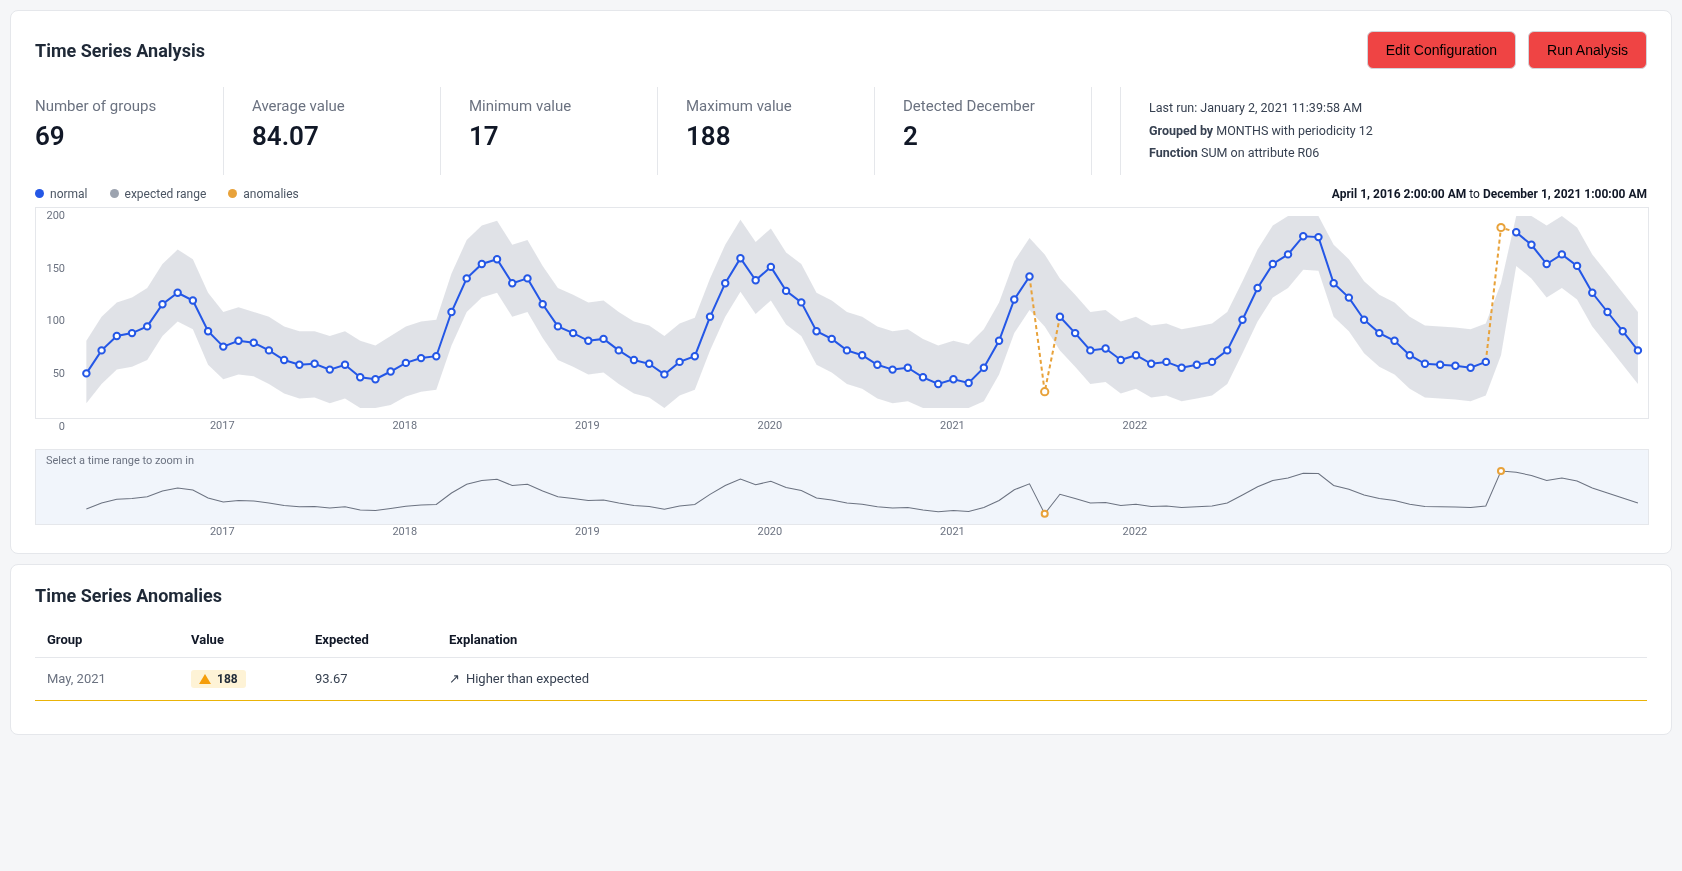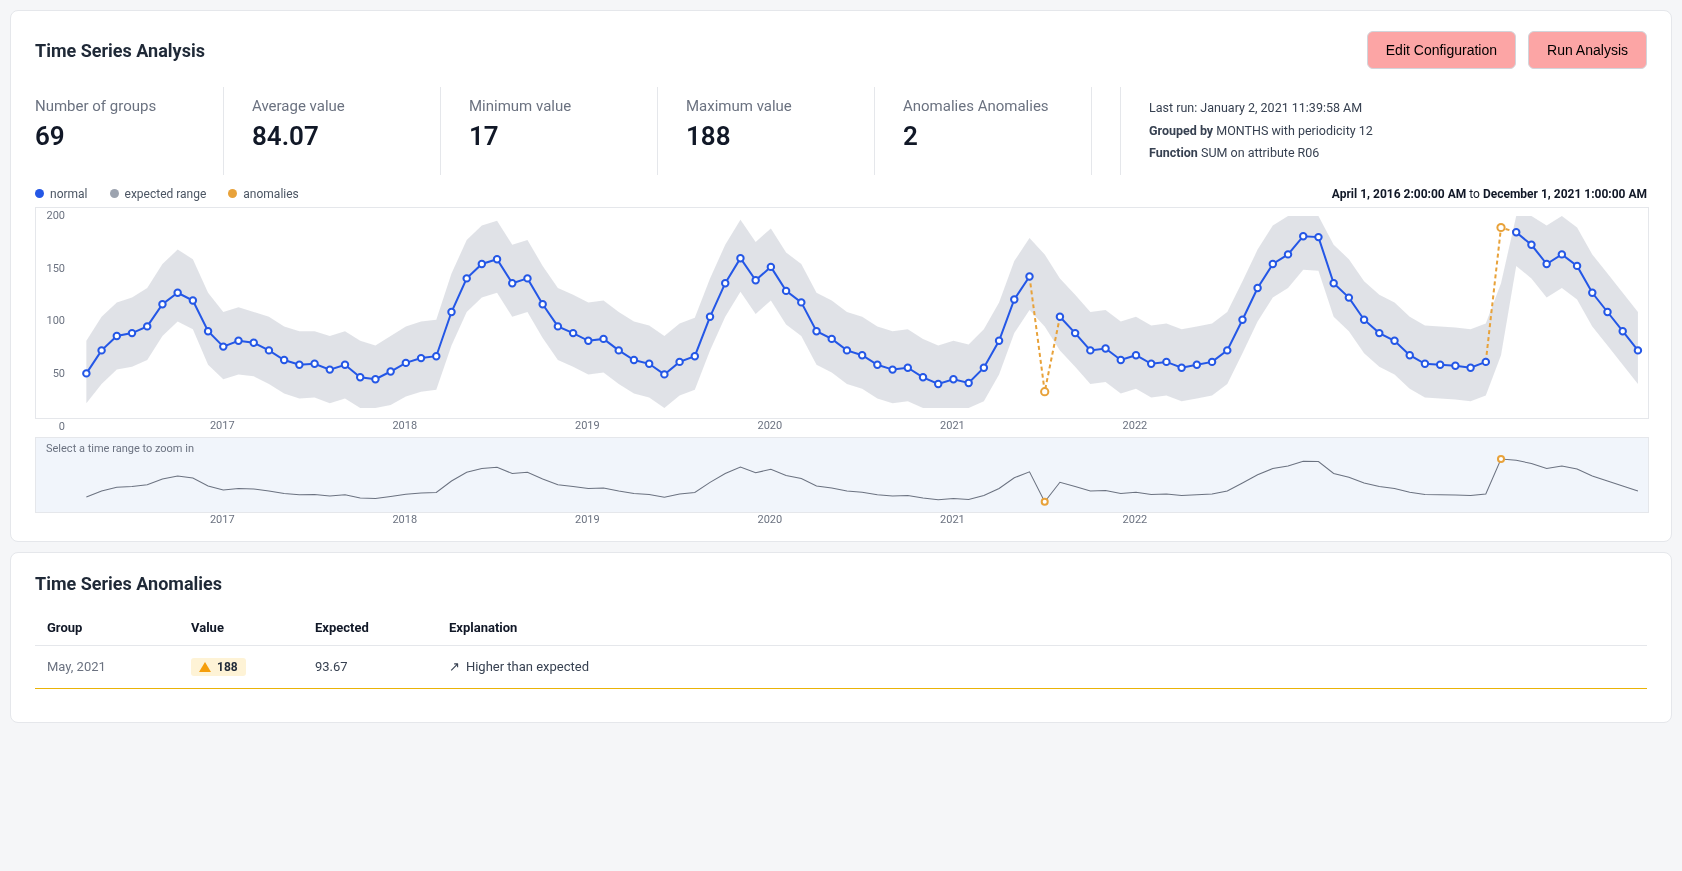--- a/index.html
+++ b/index.html
@@ -2,21 +2,21 @@
 <html><head>
 <meta charset="utf-8">
 <style>
   html, body { margin:0; padding:0; background:#f5f6f8; font-family:-apple-system,BlinkMacSystemFont,"Segoe UI",Roboto,Helvetica,Arial,sans-serif; color:#1f2937;}
   .page { width:1682px; margin:0 auto; }
   .card { background:#fff; border:1px solid #e5e7eb; border-radius:8px; margin:10px; padding:0; }
   .card-inner { padding:20px 24px 10px 24px; }
   .header-row { display:flex; align-items:center; justify-content:space-between; }
   .title { font-size:18px; font-weight:700; }
   .btn-row { display:flex; gap:12px; }
-  .btn { border:1px solid #d1d5db; background:#fca5a5; border-radius:6px; padding:10px 18px; font-size:14px; cursor:pointer; }
+  .btn { border:1px solid #d1d5db; background:#ef4444; border-radius:6px; padding:10px 18px; font-size:14px; cursor:pointer; }
 
   .stats-row { display:flex; margin-top:18px; }
   .stat { flex:0 0 auto; padding:10px 28px 10px 0; margin-right:28px; border-right:1px solid #e5e7eb; min-width:160px; }
   .stat:last-child { border-right:none; margin-right:0; flex:1; }
   .stat-label { font-size:15px; color:#6b7280; margin-bottom:6px; }
   .stat-value { font-size:26px; font-weight:600; color:#111827; }
 
   .meta-block { font-size:12.5px; color:#374151; line-height:1.8; padding:10px 0 10px 28px; border-left:1px solid #e5e7eb; flex:1; }
   .meta-line b { font-weight:700; }
 
@@ -25,21 +25,21 @@
   .legend-item { display:flex; align-items:center; gap:6px; }
   .dot { width:9px; height:9px; border-radius:50%; display:inline-block; }
   .range-text { font-size:12px; color:#111827; }
   .range-text b { font-weight:700; }
 
   .chart-wrap { margin-top:6px; }
   .main-chart { width:100%; height:210px; border:1px solid #e5e7eb; border-top:1px solid #e5e7eb; background:#fff; display:block; }
   .xaxis-labels, .mini-xaxis { position:relative; height:18px; font-size:11px; color:#6b7280; }
   .xaxis-labels span, .mini-xaxis span { position:absolute; transform:translateX(-50%); }
 
-  .mini-wrap { margin-top:0; }
+  .mini-wrap { margin-top:12px; }
   .mini-chart { width:100%; height:74px; background:#f1f5fb; border:1px solid #e5e7eb; position:relative; }
   .mini-hint { position:absolute; top:4px; left:10px; font-size:11px; color:#6b7280; }
   .mini-svg { width:100%; height:100%; display:block; }
 
   .anom-card .title2 { font-size:18px; font-weight:700; padding:20px 24px 6px 24px; }
   table.anom { width:calc(100% - 48px); margin:10px 24px 33px 24px; border-collapse:collapse; font-size:13px; }
   table.anom th { text-align:left; font-weight:700; color:#111827; padding:10px 12px; border-bottom:1px solid #e5e7eb;}
   table.anom td { padding:12px 12px; border-bottom:1px solid #eab308; color:#374151;}
   table.anom td.group { color:#6b7280; }
   .badge { display:inline-flex; align-items:center; gap:6px; background:#fef3d6; color:#1f2937; border-radius:3px; padding:2px 8px; font-weight:700; font-size:12px;}
@@ -76,21 +76,21 @@
       </div>
       <div class="stat">
         <div class="stat-label">Minimum value</div>
         <div class="stat-value">17</div>
       </div>
       <div class="stat">
         <div class="stat-label">Maximum value</div>
         <div class="stat-value">188</div>
       </div>
       <div class="stat">
-        <div class="stat-label">Anomalies Anomalies</div>
+        <div class="stat-label">Detected December</div>
         <div class="stat-value">2</div>
       </div>
       <div class="meta-block">
         <div class="meta-line">
           <span>Last run:</span>
           <span>January 2, 2021 11:39:58 AM</span>
         </div>
         <div class="meta-line">
           <b>Grouped by</b>
           <span>MONTHS with periodicity 12</span>

